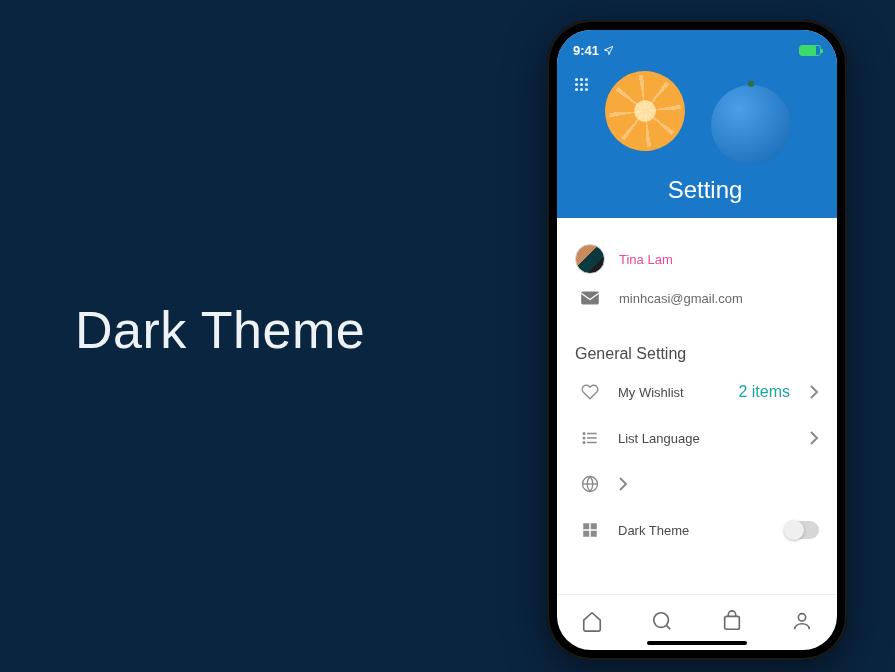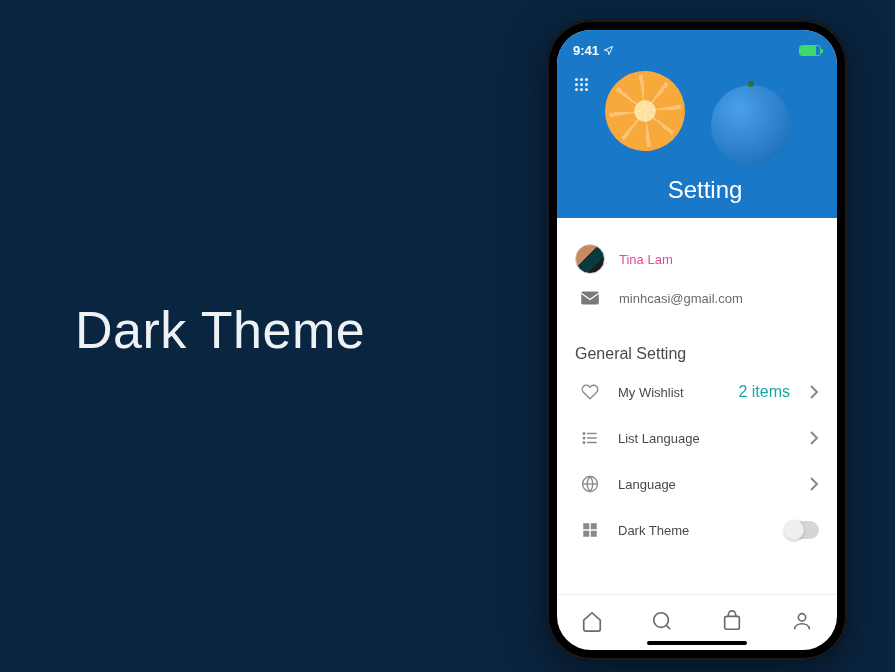--- a/index.html
+++ b/index.html
@@ -347,21 +347,20 @@
       </div>
 
       <div class="setting-row">
         <div class="row-icon">
           <svg width="18" height="18" viewBox="0 0 24 24" fill="none" stroke="#8a8a8a" stroke-width="1.8">
               <circle cx="12" cy="12" r="10"></circle>
               <line x1="2" y1="12" x2="22" y2="12"></line>
               <path d="M12 2a15 15 0 0 1 0 20a15 15 0 0 1 0-20z"></path>
             </svg>
         </div>
-        <div class="row-label">Language</div>
         <div class="chevron">
           <svg width="10" height="14" viewBox="0 0 8 14" fill="none" stroke="#8a8a8a" stroke-width="2">
               <path d="M1 1l6 6-6 6"></path>
             </svg>
         </div>
       </div>
 
       <div class="setting-row">
         <div class="row-icon">
           <svg width="18" height="18" viewBox="0 0 24 24" fill="#8a8a8a">

